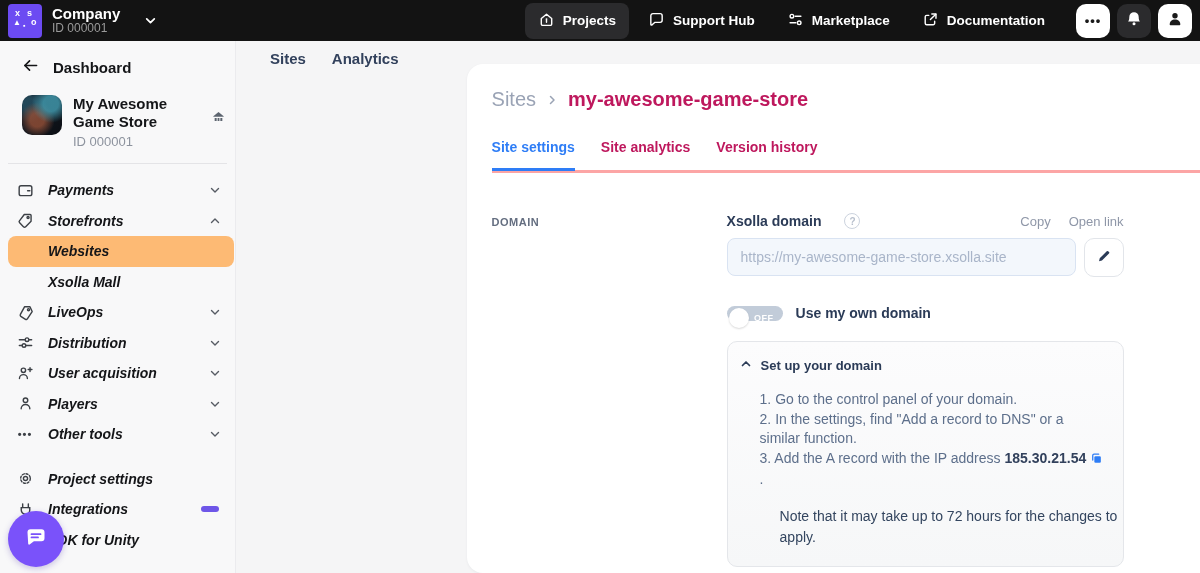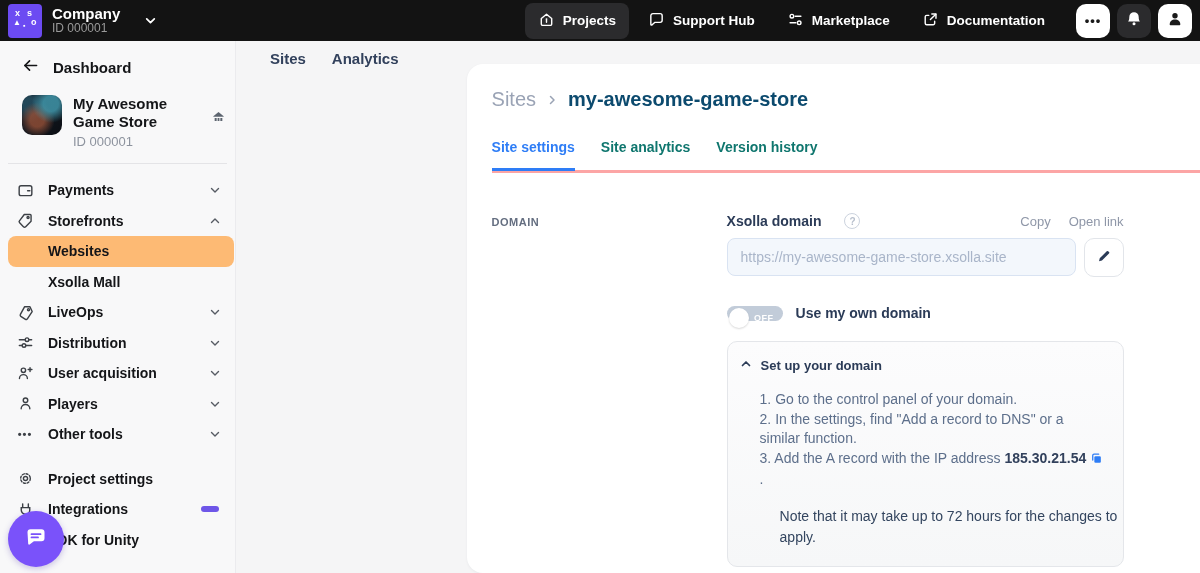--- a/index.html
+++ b/index.html
@@ -51,21 +51,21 @@
   .project-meta { margin-left:11px; flex:1; }
   .project-name-row { display:flex; }
   .project-name { font-size:15px; font-weight:700; color:#141518; line-height:18px; width:138px; }
   .project-home { color:#5d6570; margin-top:14px; }
   .project-id { font-size:13px; color:#8d939e; margin-top:3px; }
   .side-divider { height:1px; background:#e4e4e7; margin:14px 8px 0 8px; }
   .menu { margin-top:11px; }
   .menu-item { height:30.5px; display:flex; align-items:center; padding:0 14px 0 16px;
     cursor:pointer; color:#141518; }
   .menu-item .mi-icon { width:18px; display:flex; justify-content:center; color:#3c4046; flex:none; }
-  .menu-item .mi-label { margin-left:14px; font-size:14px; font-weight:600; }
+  .menu-item .mi-label { margin-left:14px; font-size:14px; font-weight:600;font-style:italic; }
   .menu-item .mi-chevron { margin-left:auto; color:#565b63; display:flex; }
   .menu-item.sub { padding-left:48px; }
   .menu-item.sub .mi-label { margin-left:0; }
   .menu-item.selected { background:#fdba74; border-radius:8px; margin:0 1px 0 8px; padding-left:40px; }
   .menu-gap { height:14px; }
   .badge-beta { margin-left:auto; background:#6e56e8; color:#fff; font-size:11px; font-weight:700;
     padding:3px 9px; border-radius:6px; margin-right:2px; }
   .chat-fab { position:absolute; left:8px; top:470px; width:56px; height:56px; border-radius:50%;
     background:#7a52fa; display:flex; align-items:center; justify-content:center; cursor:pointer;
     box-shadow:0 2px 6px rgba(60,30,160,.25); z-index:5; }
@@ -74,24 +74,24 @@
   .main { flex:1; background:#f5f5f6; min-width:0; display:flex; flex-direction:row; overflow:hidden; }
   .main-tabs { display:flex; gap:26px; padding:9px 0 0 34px; height:37px; }
   .main-tab { font-size:15px; font-weight:600; color:#32415c; cursor:pointer; }
   .main-divider { height:1px; background:#dfe2e9; margin-left:34px; width:916px; }
 
   .card { margin:23px 14px 0 34px; width:916px; background:#fff; border-radius:16px;
     box-shadow:0 1px 3px rgba(20,30,60,.05); padding:24px 0 0 25px; flex:1; }
   .breadcrumb { display:flex; align-items:center; gap:10px; }
   .bc-parent { font-size:20px; color:#9aa3b5; cursor:pointer; }
   .bc-sep { color:#9aa3b5; display:flex; }
-  .bc-current { font-size:20px; font-weight:700; color:#0c4a6e; }
+  .bc-current { font-size:20px; font-weight:700; color:#be185d; }
 
   .card-tabs { display:flex; gap:26px; margin-top:28px; width:866px; border-bottom:3px solid #fca5a5; }
-  .card-tab { font-size:14px; font-weight:700; color:#0f766e; padding-bottom:13px; cursor:pointer;
+  .card-tab { font-size:14px; font-weight:700; color:#be185d; padding-bottom:13px; cursor:pointer;
     border-bottom:3px solid transparent; margin-bottom:-1px; }
   .card-tab.active { color:#2e7df6; border-bottom-color:#2e7df6; }
 
   .section { display:flex; margin-top:40px; }
   .section-label { width:235px; flex:none; font-size:11px; font-weight:700; letter-spacing:.5px;
     color:#646e80; padding-top:3px; }
   .field-col { width:397px; }
   .field-head { display:flex; align-items:center;gap:15px; }
   .field-label { font-size:14px; font-weight:700; color:#2b3b57; }
   .help-circle { width:16px; height:16px; border:1px solid #ccd3de; border-radius:50%; color:#b7bfcc;

